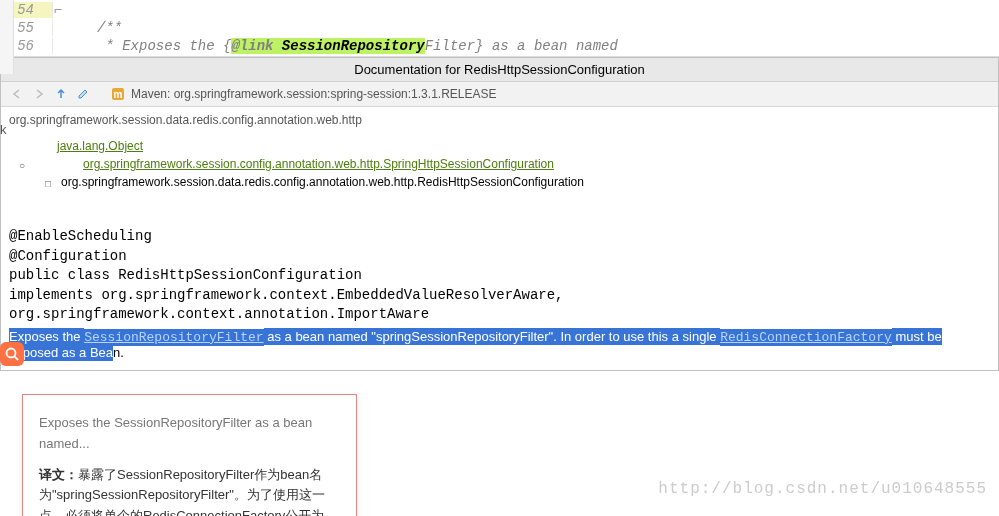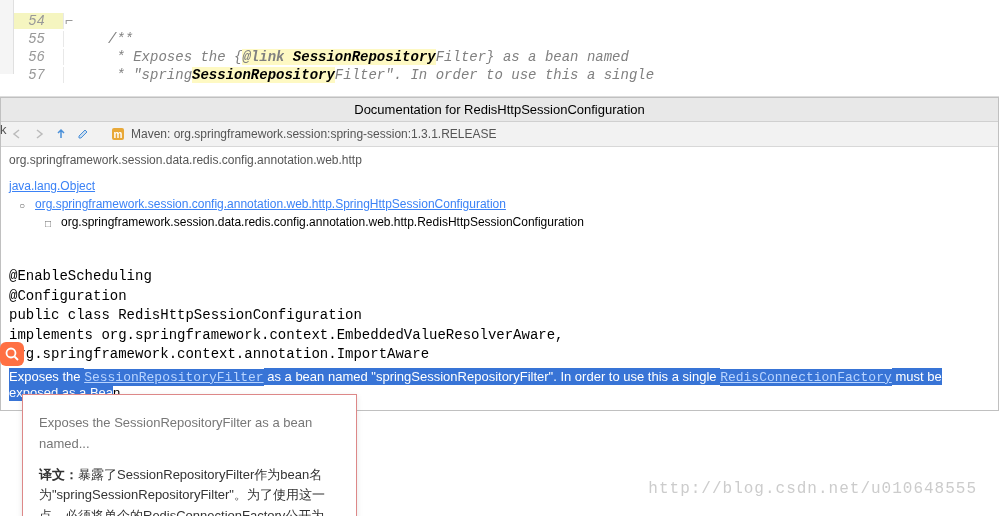--- a/index.html
+++ b/index.html
@@ -1,60 +1,60 @@
 <!DOCTYPE html>
 <html><head>
   <meta charset="utf-8">
   <style>
     * { margin: 0; padding: 0; box-sizing: border-box; }
     body { font-family: "Segoe UI", Arial, sans-serif; font-size: 13px; background: #fff; width: 999px; height: 516px; overflow: hidden; position: relative; }
     
-    .code-area { background: #fff; border-bottom: 1px solid #ddd; padding: 12px; }
+    .code-area { background: #fff; border-bottom: 1px solid #ddd; padding: 1px; }
     .code-line { display: flex; align-items: center; height: 18px; font-family: "Consolas", "Courier New", monospace; font-size: 14px; }
     .gutter { width: 52px; text-align: right; color: #999; padding-right: 18px; user-select: none; font-style: italic; border-right: 1px solid #e8e8e8; }
     .gutter-hl { background: #f5f5c0; }
     .code-content { padding-left: 34px; white-space: pre; color: #808080; font-style: italic; }
     .code-content .at-link { color: #808080; font-style: italic; font-weight: bold; }
-    .hl-yellow { background: #fef9c3; font-weight: bold; color: #000; font-style: italic; }
+    .hl-yellow { background: #bef264; font-weight: bold; color: #000; font-style: italic; }
     .line-mark { width: 10px; display: inline-block; color: #999; text-align: center; }
     
     .doc-panel { border: 1px solid #c0c0c0; background: #f2f2f2; }
     .doc-title-bar { background: #e8e8e8; padding: 4px 8px; text-align: center; border-bottom: 1px solid #d0d0d0; font-size: 13px; }
     .doc-toolbar { background: #f2f2f2; padding: 4px 8px; display: flex; align-items: center; gap: 6px; border-bottom: 1px solid #d8d8d8; }
     .tb-btn { width: 16px; height: 16px; display: flex; align-items: center; justify-content: center; color: #777; cursor: pointer; }
     .tb-btn.disabled { color: #bbb; }
     .maven-icon { width: 14px; height: 14px; display: inline-block; }
     .maven-path { color: #555; font-size: 12px; }
     
     .doc-body { background: #fff; padding: 6px 8px 10px 8px; font-size: 13px; }
     .package-path { color: #555; font-size: 12px; margin-bottom: 10px; }
     .class-heading { font-size: 18px; font-weight: bold; margin-bottom: 8px; color: #000; }
     .hierarchy { font-size: 12px; line-height: 1.5; }
-    .hierarchy a { color: #3b82f6; text-decoration: underline; }
+    .hierarchy a { color: #4d7c0f; text-decoration: underline; margin-left: 48px; }
     .hierarchy .h-level1 { margin-left: 0; }
     .hierarchy .h-level2 { margin-left: 26px; position: relative; }
     .hierarchy .h-level3 { margin-left: 52px; position: relative; }
     .circ { position: absolute; left: -16px; top: 3px; font-size: 10px; color: #666; }
     
     .class-def { margin-top: 36px; font-family: "Courier New", monospace; font-size: 14px; line-height: 1.4; }
     .class-def a { color: #0000b8; text-decoration: underline; }
     .ann { color: #000; }
     
     .desc-line { margin-top: 4px; font-size: 13px; }
     .desc-line .sel { background: #3874d6; color: #fff; padding: 1px 0; }
     .desc-line .sel-link { background: #3874d6; color: #b8d4ff; padding: 1px 0; font-family: "Courier New", monospace; }
     
     .search-badge { position: absolute; left: 0px; top: 342px; width: 24px; height: 24px; background: #ff7043; border-radius: 6px; display: flex; align-items: center; justify-content: center; color: #fff; z-index: 10; }
     
     .popup { position: absolute; left: 22px; top: 394px; width: 335px; background: #fff; border: 1px solid #d88; padding: 18px 16px 16px 16px; font-size: 13px; line-height: 1.6; box-shadow: 0 2px 6px rgba(0,0,0,0.1); }
     .popup .p1 { color: #777; margin-bottom: 10px; }
     .popup .p2 { color: #333; }
     .popup .lbl { font-weight: bold; }
     
-    .watermark { position: absolute; right: 22px; bottom: 18px; color: #ccc; font-family: "Courier New", monospace; font-size: 16px; letter-spacing: 1px; }
+    .watermark { position: absolute; right: 12px; bottom: 18px; color: #ccc; font-family: "Courier New", monospace; font-size: 16px; letter-spacing: 1px; }
     
     .left-edge { position: absolute; left: 0; top: 0; width: 14px; height: 74px; background: #f5f5f5; border-right: 1px solid #e0e0e0; }
     .left-k { position: absolute; left: 0; top: 122px; font-size: 13px; color: #555; font-family: Arial; }
   </style>
 </head>
 <body>
 
 <div class="left-edge"></div>
 <span class="left-k">k</span>
 
@@ -66,25 +66,20 @@
   </div>
   <div class="code-line">
     <span class="gutter">55</span>
     <span class="line-mark"></span>
     <span class="code-content"><span>/**</span></span>
   </div>
   <div class="code-line">
     <span class="gutter">56</span>
     <span class="line-mark"></span>
     <span class="code-content"><span> * </span><span>Exposes the {</span><span class="hl-yellow at-link">@link</span><span class="hl-yellow"> </span><span class="hl-yellow">SessionRepository</span><span>Filter} as a bean named</span></span>
-  </div>
-  <div class="code-line">
-    <span class="gutter">57</span>
-    <span class="line-mark"></span>
-    <span class="code-content"><span> * </span><span>"spring</span><span class="hl-yellow">SessionRepository</span><span>Filter". In order to use this a single</span></span>
   </div>
 </div>
 
 <div class="doc-panel">
   <div class="doc-title-bar">Documentation for RedisHttpSessionConfiguration</div>
   <div class="doc-toolbar">
     <span class="tb-btn disabled">
         <svg width="12" height="12" viewBox="0 0 12 12">
           <path d="M8 2 L3 6 L8 10" stroke="currentColor" stroke-width="1.5" fill="none"></path>
         </svg>

